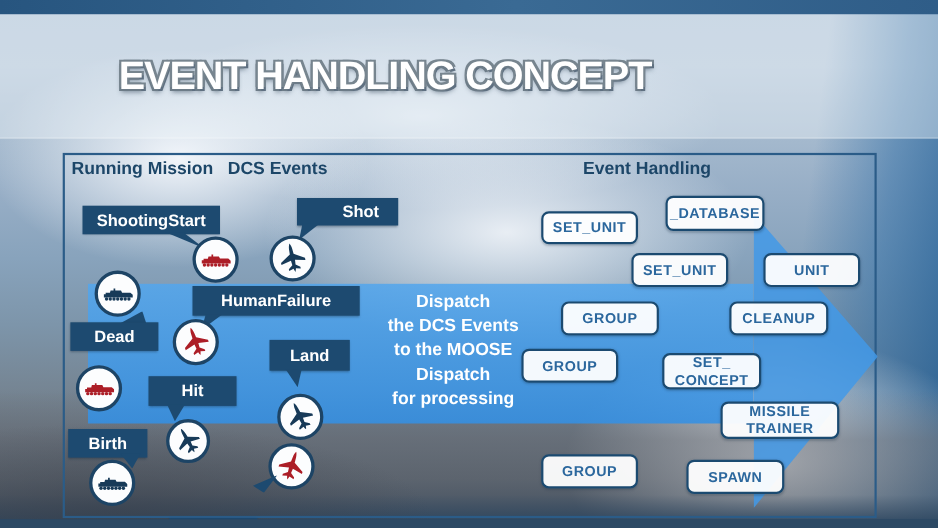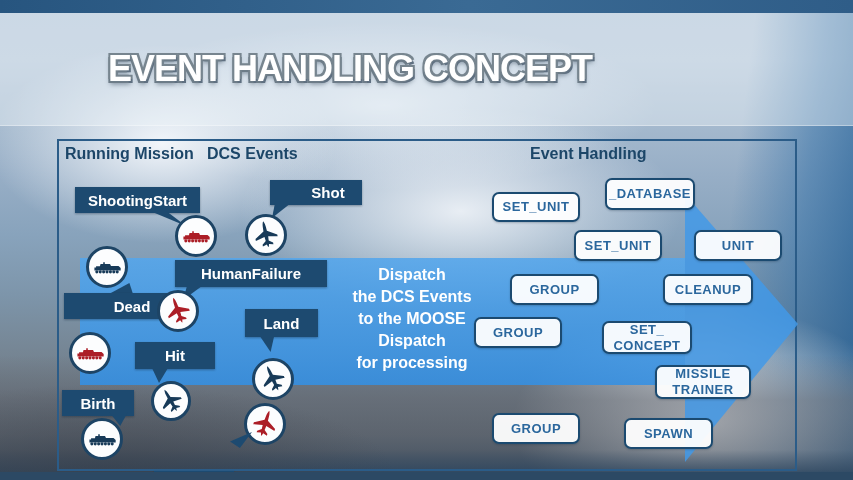--- a/index.html
+++ b/index.html
@@ -111,21 +111,21 @@
           <circle cx="5" cy="15" r="1.6"></circle>
           <circle cx="8.5" cy="15" r="1.6"></circle>
           <circle cx="12" cy="15" r="1.6"></circle>
           <circle cx="15.5" cy="15" r="1.6"></circle>
           <circle cx="19" cy="15" r="1.6"></circle>
           <circle cx="22.5" cy="15" r="1.6"></circle>
           <circle cx="26" cy="15" r="1.6"></circle>
         </svg>
     </div>
     <div class="tail" style="left:50px;top:142px;width:24px;height:11px;clip-path:polygon(0 100%,100% 100%,85% 0);"></div>
-    <div class="evt-label" style="left:5px;top:152px;width:80px;height:26px;padding-left:28px;">Dead</div>
+    <div class="evt-label" style="left:5px;top:152px;width:80px;height:26px;">Dead</div>
 
     <div class="evt-label" style="left:116px;top:119px;width:152px;height:27px;">HumanFailure</div>
     <div class="tail" style="left:124px;top:145px;width:20px;height:14px;clip-path:polygon(20% 0,95% 0,0 100%);"></div>
     <div class="unit-circle" style="left:98px;top:149px;">
       <svg viewBox="0 0 24 24" width="30" height="30" style="transform:rotate(-20deg);" class="red-unit">
           <path d="M12 0.8 C12.7 2 13.1 3.6 13.2 5.4 L13.4 8.8 L20.9 13.4 L20.9 15 L13.5 13.3 L13.2 16.7 L16.3 19.1 L16.3 20.4 L12.9 19.5 C12.7 20.4 12.4 21.2 12 22 C11.6 21.2 11.3 20.4 11.1 19.5 L7.7 20.4 L7.7 19.1 L10.8 16.7 L10.5 13.3 L3.1 15 L3.1 13.4 L10.6 8.8 L10.8 5.4 C10.9 3.6 11.3 2 12 0.8 Z"></path>
         </svg>
     </div>
 
     <div class="unit-circle" style="left:10px;top:191px;">
@@ -182,21 +182,21 @@
 
     <div class="handler-box" style="left:433px;top:51px;width:88px;height:30px;">SET_UNIT</div>
     <div class="handler-box" style="left:546px;top:37px;width:90px;height:32px;">_DATABASE</div>
     <div class="handler-box" style="left:515px;top:89px;width:88px;height:31px;">SET_UNIT</div>
     <div class="handler-box" style="left:635px;top:89px;width:88px;height:31px;">UNIT</div>
     <div class="handler-box" style="left:451px;top:133px;width:89px;height:31px;">GROUP</div>
     <div class="handler-box" style="left:576px;top:133px;width:90px;height:31px;margin-left:28px;">CLEANUP</div>
     <div class="handler-box" style="left:415px;top:176px;width:88px;height:31px;">GROUP</div>
     <div class="handler-box" style="left:543px;top:180px;width:90px;height:33px;">SET_
 CONCEPT</div>
-    <div class="handler-box" style="left:596px;top:224px;width:96px;height:34px;">MISSILE
+    <div class="handler-box" style="left:596px;top:224px;width:108px;height:34px;">MISSILE
 TRAINER</div>
     <div class="handler-box" style="left:433px;top:272px;width:88px;height:31px;">GROUP</div>
     <div class="handler-box" style="left:565px;top:277px;width:89px;height:31px;">SPAWN</div>
 
   </div>
 
   <div class="bottom-strip"></div>
 </div>
 
 </body></html>

